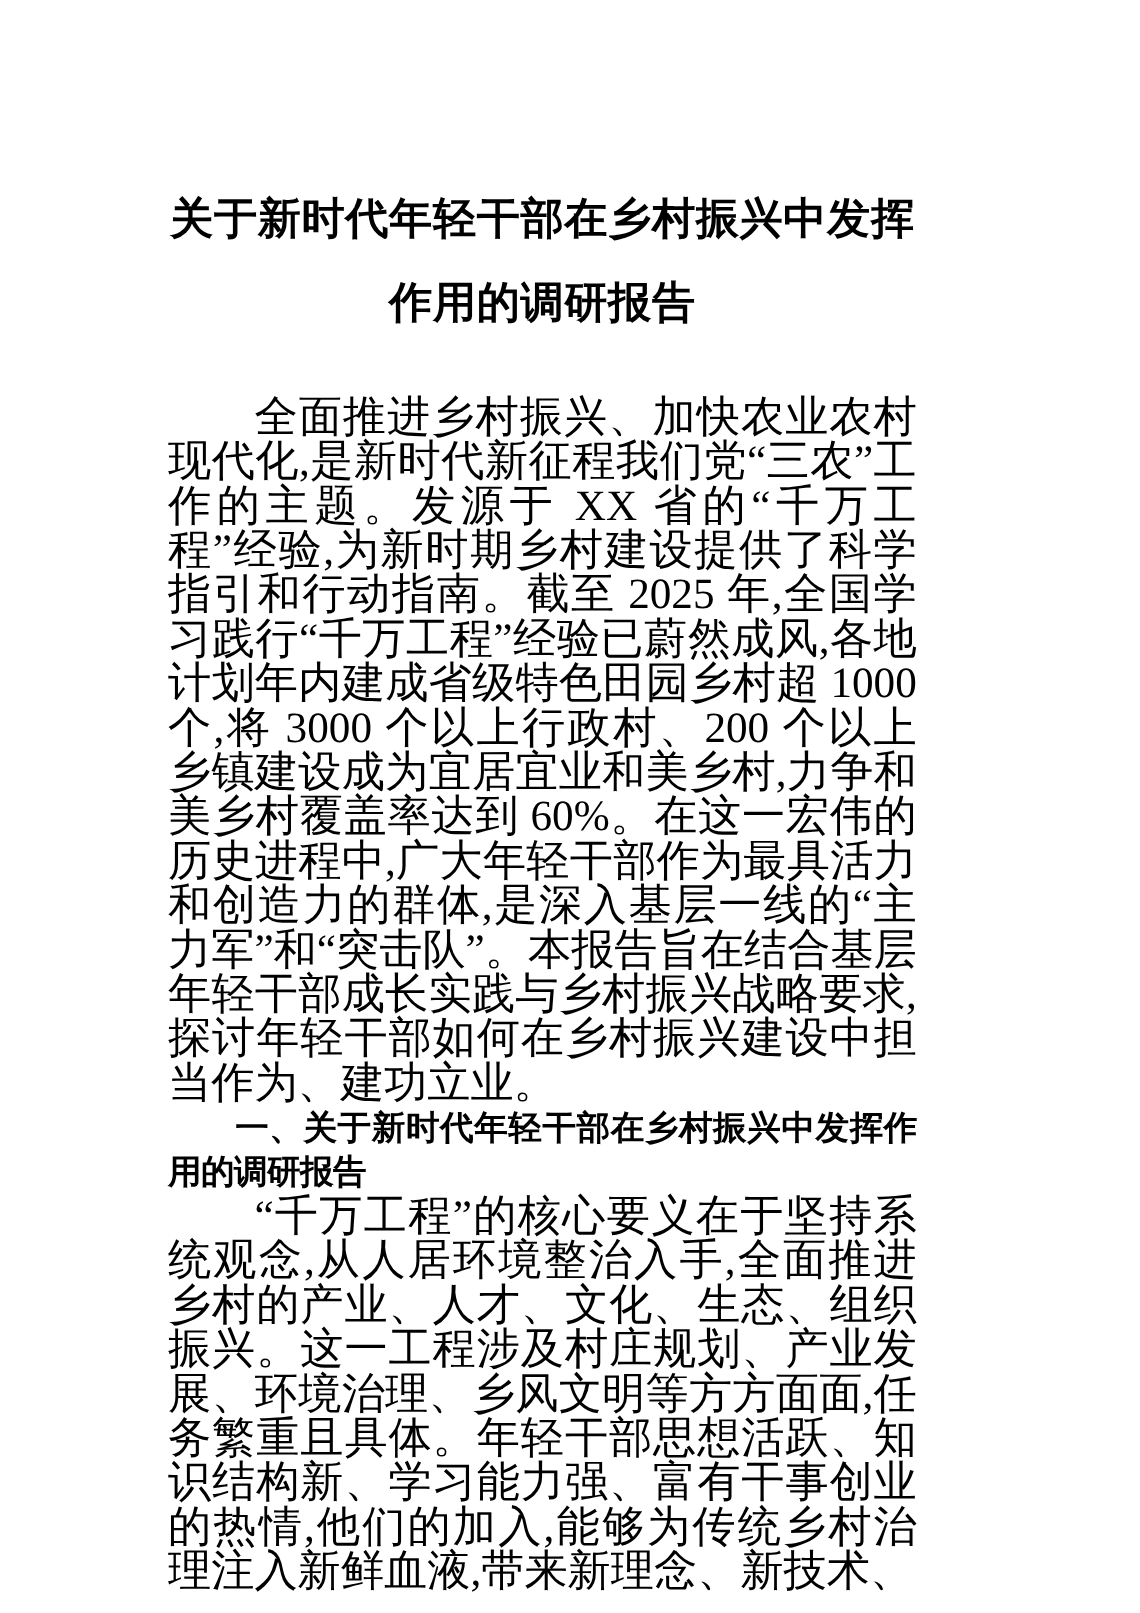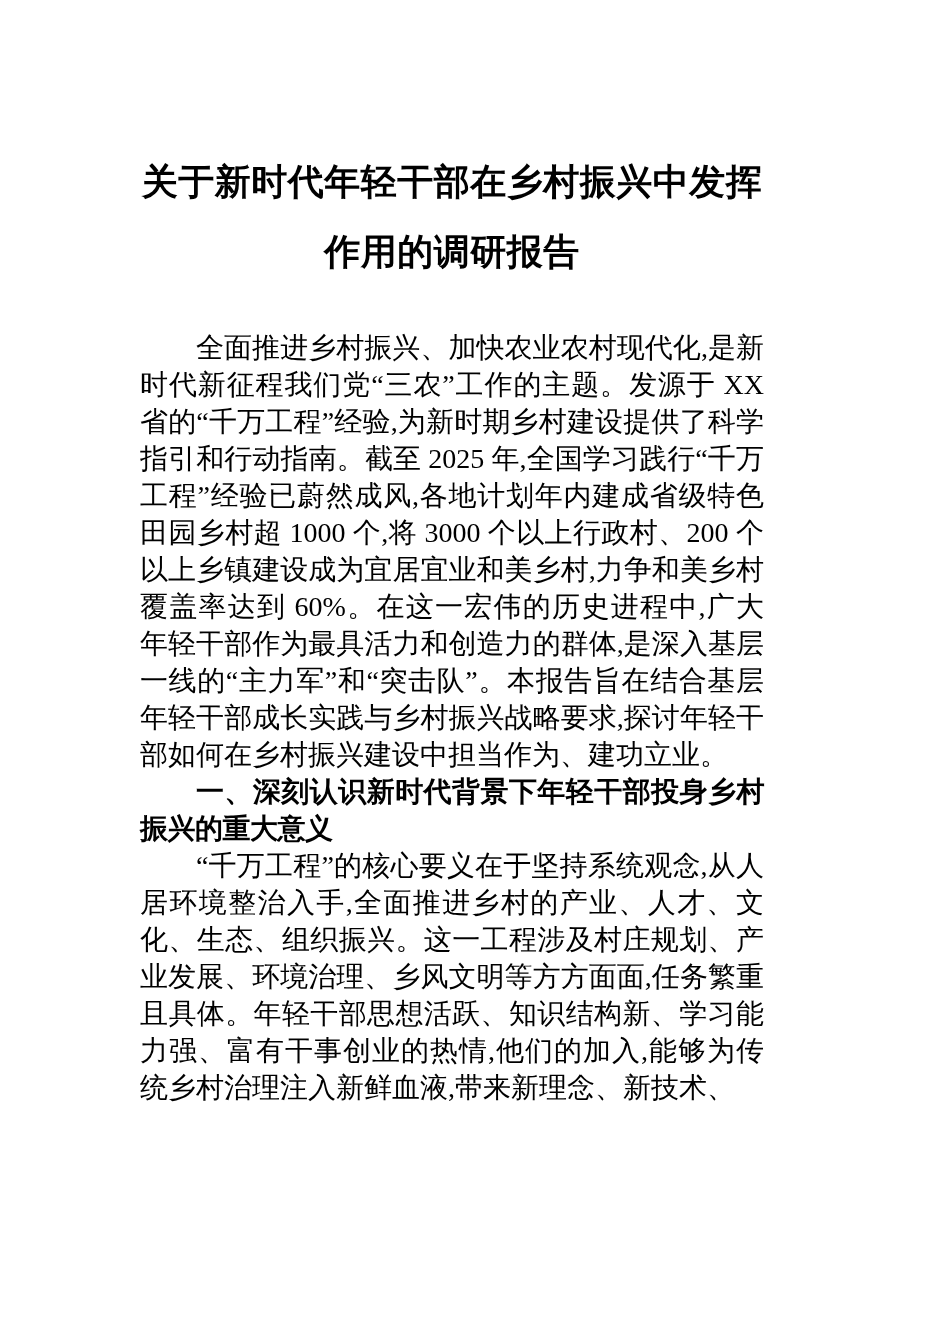--- a/index.html
+++ b/index.html
@@ -21,21 +21,21 @@
     font-family: "Liberation Serif", "DejaVu Serif", serif;
     font-weight: bold;
     font-size: 36px;
     line-height: 70px;
     text-align: center;
     margin: 0 0 42px 0;
     letter-spacing: 0.5px;
   }
   .body-para {
     font-family: "Liberation Serif", "DejaVu Serif", serif;
-    font-size: 28px;
+    font-size: 36px;
     line-height: 37px;
     text-align: justify;
     text-justify: inter-ideograph;
     text-indent: 2em;
     margin: 0;
   }
   .section-heading {
     font-family: "Liberation Sans", "DejaVu Sans", sans-serif;
     font-weight: bold;
     font-size: 28px;
@@ -46,16 +46,16 @@
     letter-spacing: -0.5px;
   }
 </style>
 </head>
 <body>
 
 <div class="page">
   <h1 class="doc-title">关于新时代年轻干部在乡村振兴中发挥作用的调研报告</h1>
   <div class="doc-body">
       <p class="body-para">全面推进乡村振兴、加快农业农村现代化,是新时代新征程我们党“三农”工作的主题。发源于 XX 省的“千万工程”经验,为新时期乡村建设提供了科学指引和行动指南。截至 2025 年,全国学习践行“千万工程”经验已蔚然成风,各地计划年内建成省级特色田园乡村超 1000 个,将 3000 个以上行政村、200 个以上乡镇建设成为宜居宜业和美乡村,力争和美乡村覆盖率达到 60%。在这一宏伟的历史进程中,广大年轻干部作为最具活力和创造力的群体,是深入基层一线的“主力军”和“突击队”。本报告旨在结合基层年轻干部成长实践与乡村振兴战略要求,探讨年轻干部如何在乡村振兴建设中担当作为、建功立业。</p>
-      <p class="section-heading">一、深刻认识新时代背景下年轻干部投身乡村振兴的重大意义</p>
+      <p class="section-heading">一、关于新时代年轻干部在乡村振兴中发挥作用的调研报告</p>
       <p class="body-para">“千万工程”的核心要义在于坚持系统观念,从人居环境整治入手,全面推进乡村的产业、人才、文化、生态、组织振兴。这一工程涉及村庄规划、产业发展、环境治理、乡风文明等方方面面,任务繁重且具体。年轻干部思想活跃、知识结构新、学习能力强、富有干事创业的热情,他们的加入,能够为传统乡村治理注入新鲜血液,带来新理念、新技术、</p>
     </div>
 </div>
 
 </body></html>

